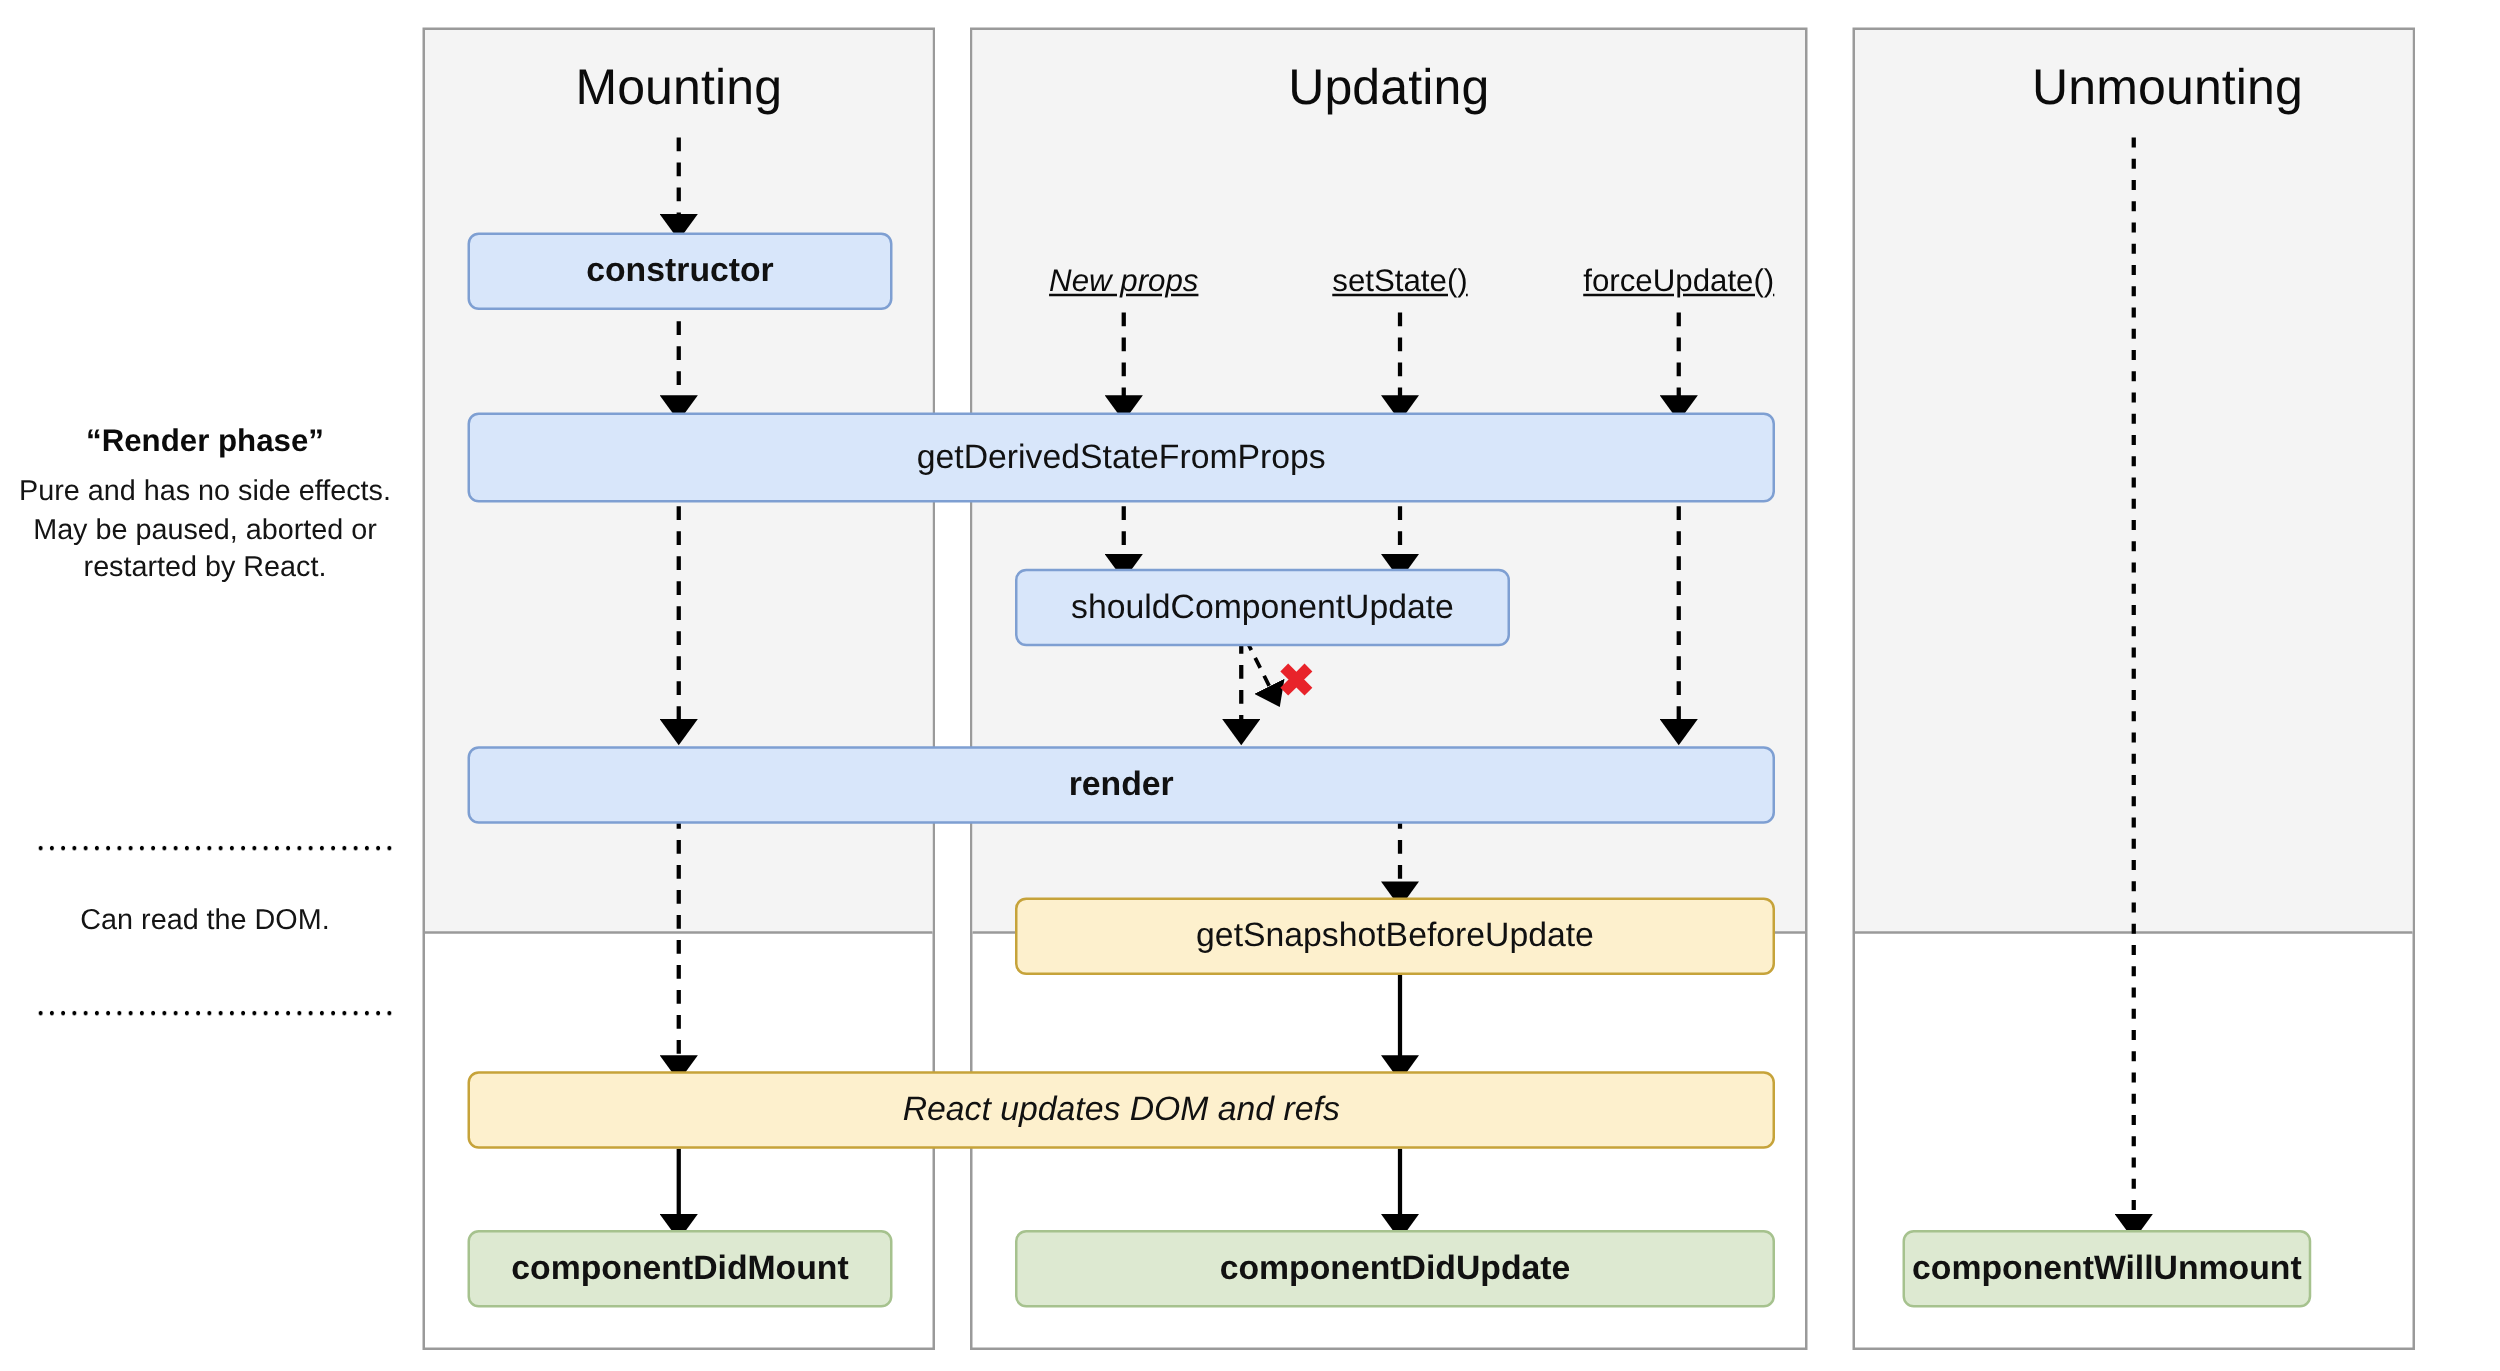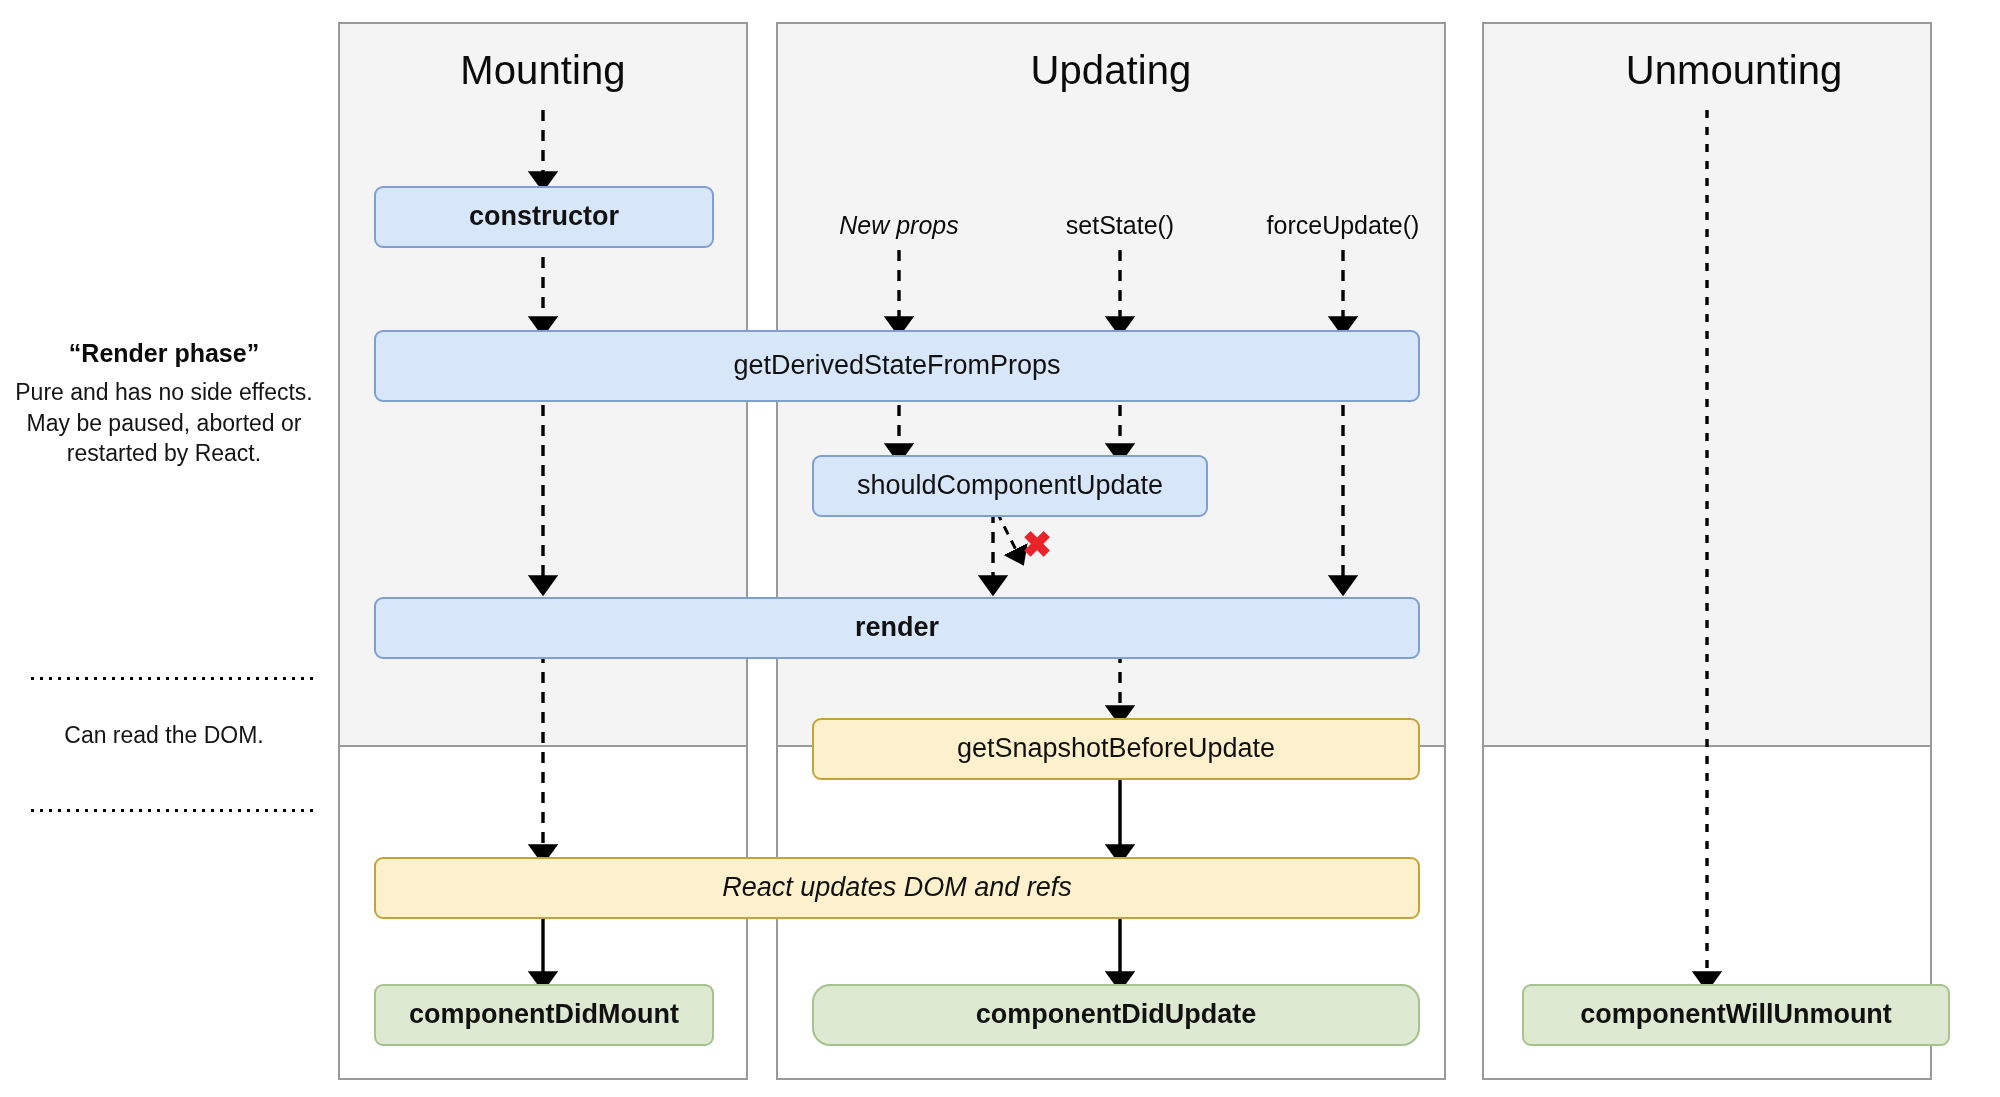--- a/index.html
+++ b/index.html
@@ -97,20 +97,21 @@
   .node.italic { font-style: italic; }
 
   
   .trigger {
     position: absolute;
     font-size: 25px;
     color: #0b0b0b;
     text-align: center;
     white-space: nowrap;
     transform: translateX(-50%);
+    text-decoration: underline;
   }
   .trigger.italic { font-style: italic; }
 
   
   #arrows {
     position: absolute;
     left: 0; top: 0;
     width: 2000px;
     height: 1097px;
     pointer-events: none;
@@ -221,21 +222,21 @@
   </div>
 
   <div class="node yellow italic" style="left:374px; top:857px; width:1046px; height:62px;">
     <span>React updates DOM and refs</span>
   </div>
 
   <div class="node green bold" style="left:374px; top:984px; width:340px; height:62px;">
     <span>componentDidMount</span>
   </div>
 
-  <div class="node green bold" style="left:812px; top:984px; width:608px; height:62px;border-radius:18px;">
+  <div class="node green bold" style="left:812px; top:984px; width:608px; height:62px;">
     <span>componentDidUpdate</span>
   </div>
 
-  <div class="node green bold" style="left:1522px; top:984px; width:428px; height:62px;">
+  <div class="node green bold" style="left:1522px; top:984px; width:327px; height:62px;">
     <span>componentWillUnmount</span>
   </div>
 
 </div>
 
 </body></html>

